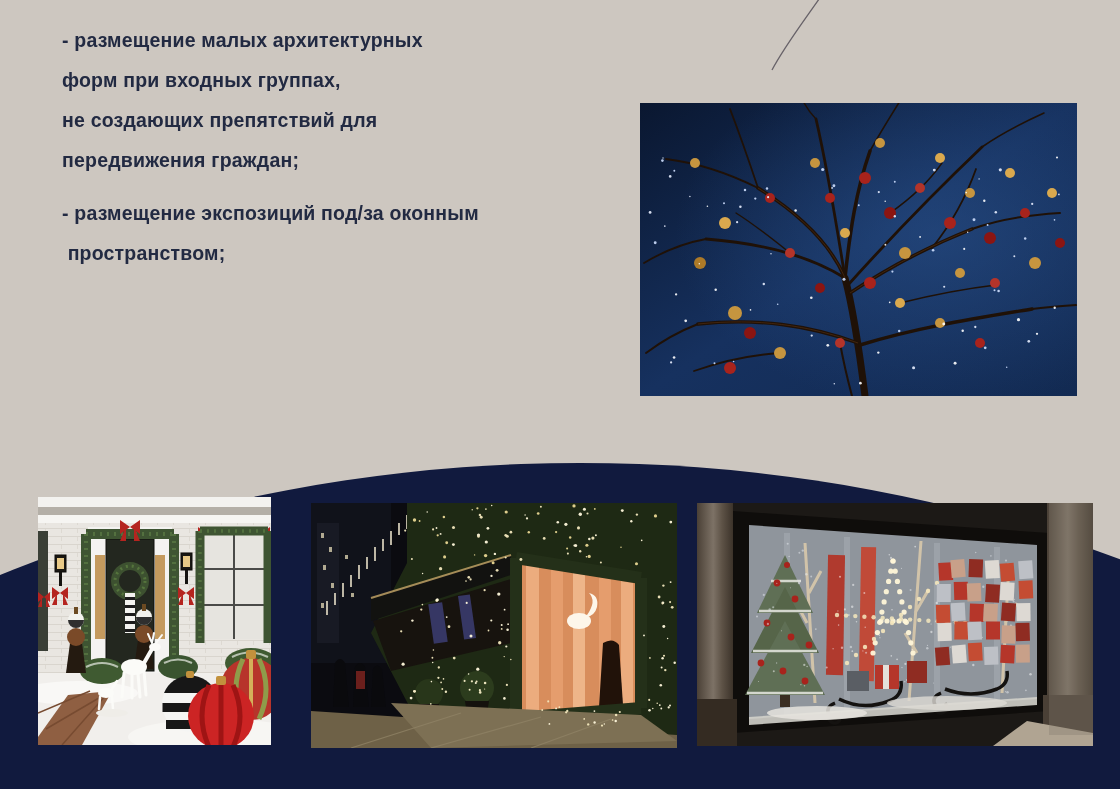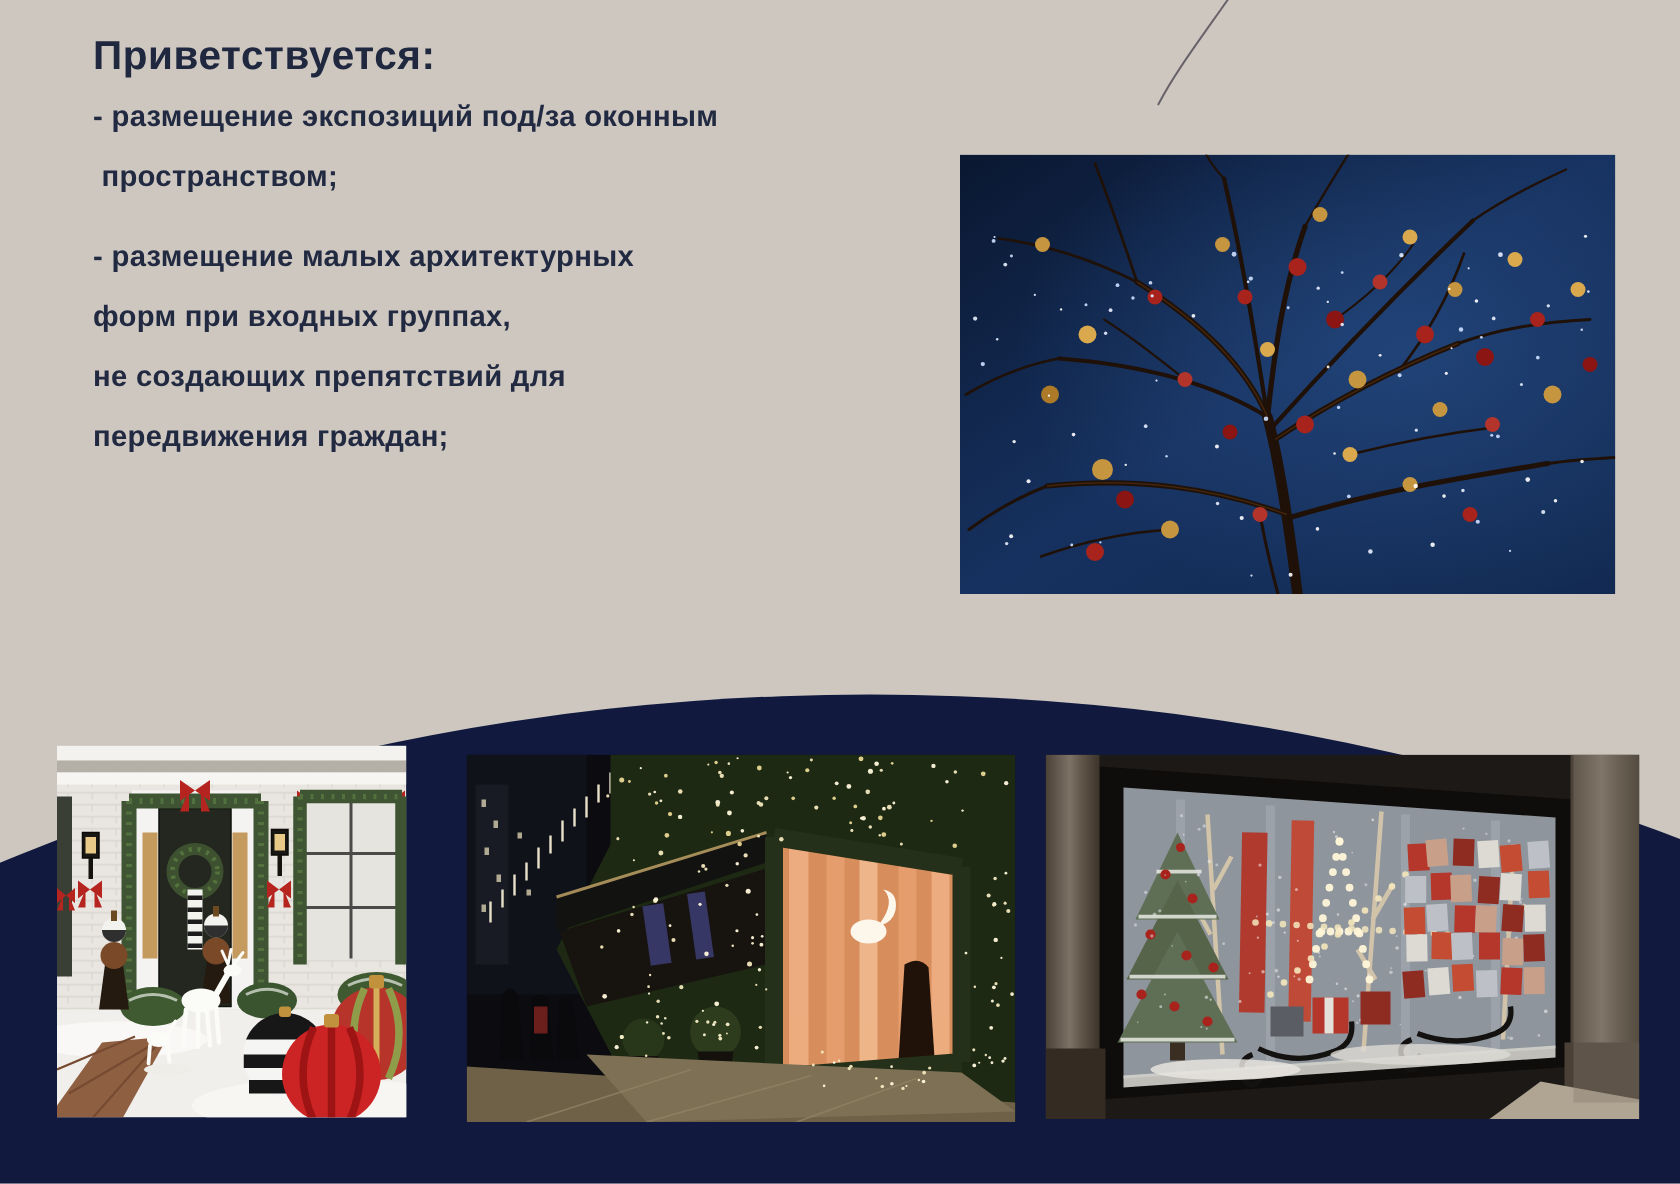--- a/index.html
+++ b/index.html
@@ -34,27 +34,26 @@
 
 <div class="slide">
 
   <svg class="arc-line" width="1120" height="789">
     <path d="M824,-8 C801,25 784,47 772,70" stroke="#4d4853" stroke-width="1.3" fill="none" opacity="0.8"></path>
   </svg>
 
   <div class="navy-shape"></div>
 
   <div class="text-block">
-    <h1 class="slide-title">Приветствуется:</h1>
-    <p class="bullet">- размещение экспозиций под/за оконным
- пространством;</p>
     <p class="bullet">- размещение малых архитектурных
 форм при входных группах,
 не создающих препятствий для
 передвижения граждан;</p>
+    <p class="bullet">- размещение экспозиций под/за оконным
+ пространством;</p>
   </div>
 
   <div class="photo" id="photo-tree">
     <svg width="437" height="293" viewBox="0 0 437 293">
       <defs>
         <linearGradient id="sky" x1="0" y1="0" x2="1" y2="1">
           <stop offset="0" stop-color="#0a1730"></stop>
           <stop offset="0.5" stop-color="#16315f"></stop>
           <stop offset="1" stop-color="#122a52"></stop>
         </linearGradient>

